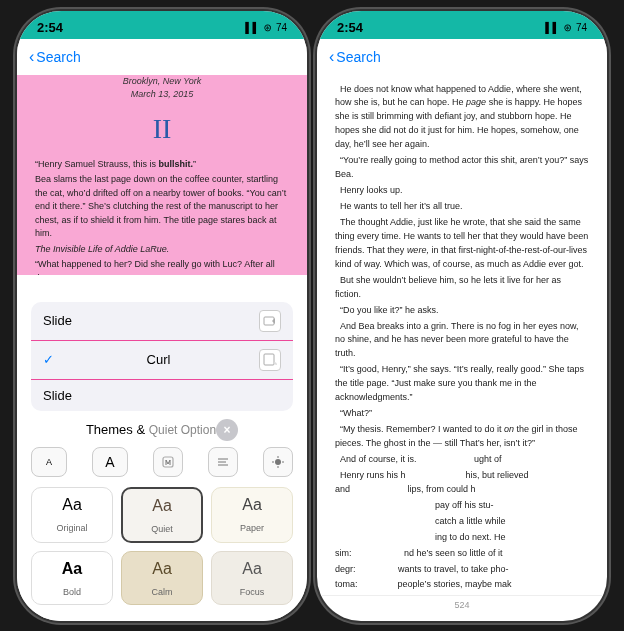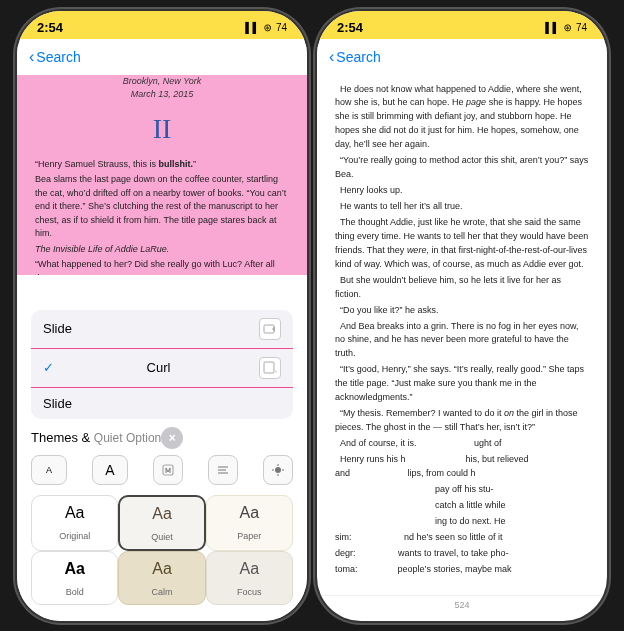--- a/index.html
+++ b/index.html
@@ -27,21 +27,21 @@
       position: relative;
       box-shadow: 0 0 0 2px #333, 0 0 0 4px #555;
     }
     
     .status-bar {
       display: flex;
       justify-content: space-between;
       align-items: center;
       padding: 8px 20px 2px;
       height: 28px;
-      background: #fde047;
+      background: #14b8a6;
       position: relative;
     }
     .status-time {
       font-size: 13px;
       font-weight: 600;
       color: #000;
     }
     .status-icons {
       display: flex;
       align-items: center;
@@ -153,21 +153,21 @@
       align-items: center;
       justify-content: center;
       font-size: 9px;
       color: #555;
       background: #fff;
     }
     
     .themes-header {
       display: flex;
       align-items: center;
-      justify-content: flex-start;
+      justify-content: center;
       margin-bottom: 6px;
     }
     .themes-title {
       font-size: 13px;
       font-weight: 500;
       color: #000;
     }
     .close-btn {
       width: 22px;
       height: 22px;
@@ -208,20 +208,21 @@
       border-radius: 8px;
       display: flex;
       align-items: center;
       justify-content: center;
       background: #f9f9f9;
       font-size: 13px;
     }
     .themes-grid {
       display: grid;
       grid-template-columns: repeat(3, 1fr);
+      gap: 8px;
     }
     .theme-item {
       border-radius: 10px;
       padding: 8px 6px 5px;
       text-align: center;
       border: 2px solid transparent;
     }
     .theme-item.selected {
       border-color: #333;
     }
@@ -417,20 +418,21 @@
     <div class="book-content-full">
       <p>&nbsp;&nbsp;He does not know what happened to Addie, where she went, how she is, but he can hope. He <em>page</em> she is happy. He hopes she is still brimming with defiant joy, and stubborn hope. He hopes she did not do it just for him. He hopes, somehow, one day, he’ll see her again.</p>
       <p>&nbsp;&nbsp;“You’re really going to method actor this shit, aren’t you?” says Bea.</p>
       <p>&nbsp;&nbsp;Henry looks up.</p>
       <p>&nbsp;&nbsp;He wants to tell her it’s all true.</p>
       <p>&nbsp;&nbsp;The thought Addie, just like he wrote, that she said the same thing every time. He wants to tell her that they would have been friends. That they <em>were,</em> in that first-night-of-the-rest-of-our-lives kind of way. Which was, of course, as much as Addie ever got.</p>
       <p>&nbsp;&nbsp;But she wouldn’t believe him, so he lets it live for her as fiction.</p>
       <p>&nbsp;&nbsp;“Do you like it?” he asks.</p>
       <p>&nbsp;&nbsp;And Bea breaks into a grin. There is no fog in her eyes now, no shine, and he has never been more grateful to have the truth.</p>
       <p>&nbsp;&nbsp;“It’s good, Henry,” she says. “It’s really, really good.” She taps the title page. “Just make sure you thank me in the acknowledgments.”</p>
+      <p>&nbsp;&nbsp;“What?”</p>
       <p>&nbsp;&nbsp;“My thesis. Remember? I wanted to do it <em>on</em> the girl in those pieces. The ghost in the <em>—</em> still That’s her, isn’t it?”</p>
       <p>&nbsp;&nbsp;And of course, it is.&nbsp;&nbsp;&nbsp;&nbsp;&nbsp;&nbsp;&nbsp;&nbsp;&nbsp;&nbsp;&nbsp;&nbsp;&nbsp;&nbsp;&nbsp;&nbsp;&nbsp;&nbsp;&nbsp;&nbsp;&nbsp;&nbsp;&nbsp;ught of</p>
       <p>&nbsp;&nbsp;Henry runs his h&nbsp;&nbsp;&nbsp;&nbsp;&nbsp;&nbsp;&nbsp;&nbsp;&nbsp;&nbsp;&nbsp;&nbsp;&nbsp;&nbsp;&nbsp;&nbsp;&nbsp;&nbsp;&nbsp;&nbsp;&nbsp;&nbsp;&nbsp;&nbsp;his, but relieved and&nbsp;&nbsp;&nbsp;&nbsp;&nbsp;&nbsp;&nbsp;&nbsp;&nbsp;&nbsp;&nbsp;&nbsp;&nbsp;&nbsp;&nbsp;&nbsp;&nbsp;&nbsp;&nbsp;&nbsp;&nbsp;&nbsp;&nbsp;lips, from could h</p>
       <p>&nbsp;&nbsp;&nbsp;&nbsp;&nbsp;&nbsp;&nbsp;&nbsp;&nbsp;&nbsp;&nbsp;&nbsp;&nbsp;&nbsp;&nbsp;&nbsp;&nbsp;&nbsp;&nbsp;&nbsp;&nbsp;&nbsp;&nbsp;&nbsp;&nbsp;&nbsp;&nbsp;&nbsp;&nbsp;&nbsp;&nbsp;&nbsp;&nbsp;&nbsp;&nbsp;&nbsp;&nbsp;&nbsp;&nbsp;&nbsp;pay off his stu-</p>
       <p>&nbsp;&nbsp;&nbsp;&nbsp;&nbsp;&nbsp;&nbsp;&nbsp;&nbsp;&nbsp;&nbsp;&nbsp;&nbsp;&nbsp;&nbsp;&nbsp;&nbsp;&nbsp;&nbsp;&nbsp;&nbsp;&nbsp;&nbsp;&nbsp;&nbsp;&nbsp;&nbsp;&nbsp;&nbsp;&nbsp;&nbsp;&nbsp;&nbsp;&nbsp;&nbsp;&nbsp;&nbsp;&nbsp;&nbsp;&nbsp;catch a little while</p>
       <p>&nbsp;&nbsp;&nbsp;&nbsp;&nbsp;&nbsp;&nbsp;&nbsp;&nbsp;&nbsp;&nbsp;&nbsp;&nbsp;&nbsp;&nbsp;&nbsp;&nbsp;&nbsp;&nbsp;&nbsp;&nbsp;&nbsp;&nbsp;&nbsp;&nbsp;&nbsp;&nbsp;&nbsp;&nbsp;&nbsp;&nbsp;&nbsp;&nbsp;&nbsp;&nbsp;&nbsp;&nbsp;&nbsp;&nbsp;&nbsp;ing to do next. He</p>
       <p>sim:&nbsp;&nbsp;&nbsp;&nbsp;&nbsp;&nbsp;&nbsp;&nbsp;&nbsp;&nbsp;&nbsp;&nbsp;&nbsp;&nbsp;&nbsp;&nbsp;&nbsp;&nbsp;&nbsp;&nbsp;&nbsp;nd he’s seen so little of it</p>
       <p>degr:&nbsp;&nbsp;&nbsp;&nbsp;&nbsp;&nbsp;&nbsp;&nbsp;&nbsp;&nbsp;&nbsp;&nbsp;&nbsp;&nbsp;&nbsp;&nbsp;&nbsp;wants to travel, to take pho-</p>
       <p>toma:&nbsp;&nbsp;&nbsp;&nbsp;&nbsp;&nbsp;&nbsp;&nbsp;&nbsp;&nbsp;&nbsp;&nbsp;&nbsp;&nbsp;&nbsp;&nbsp;people’s stories, maybe mak</p>
 

